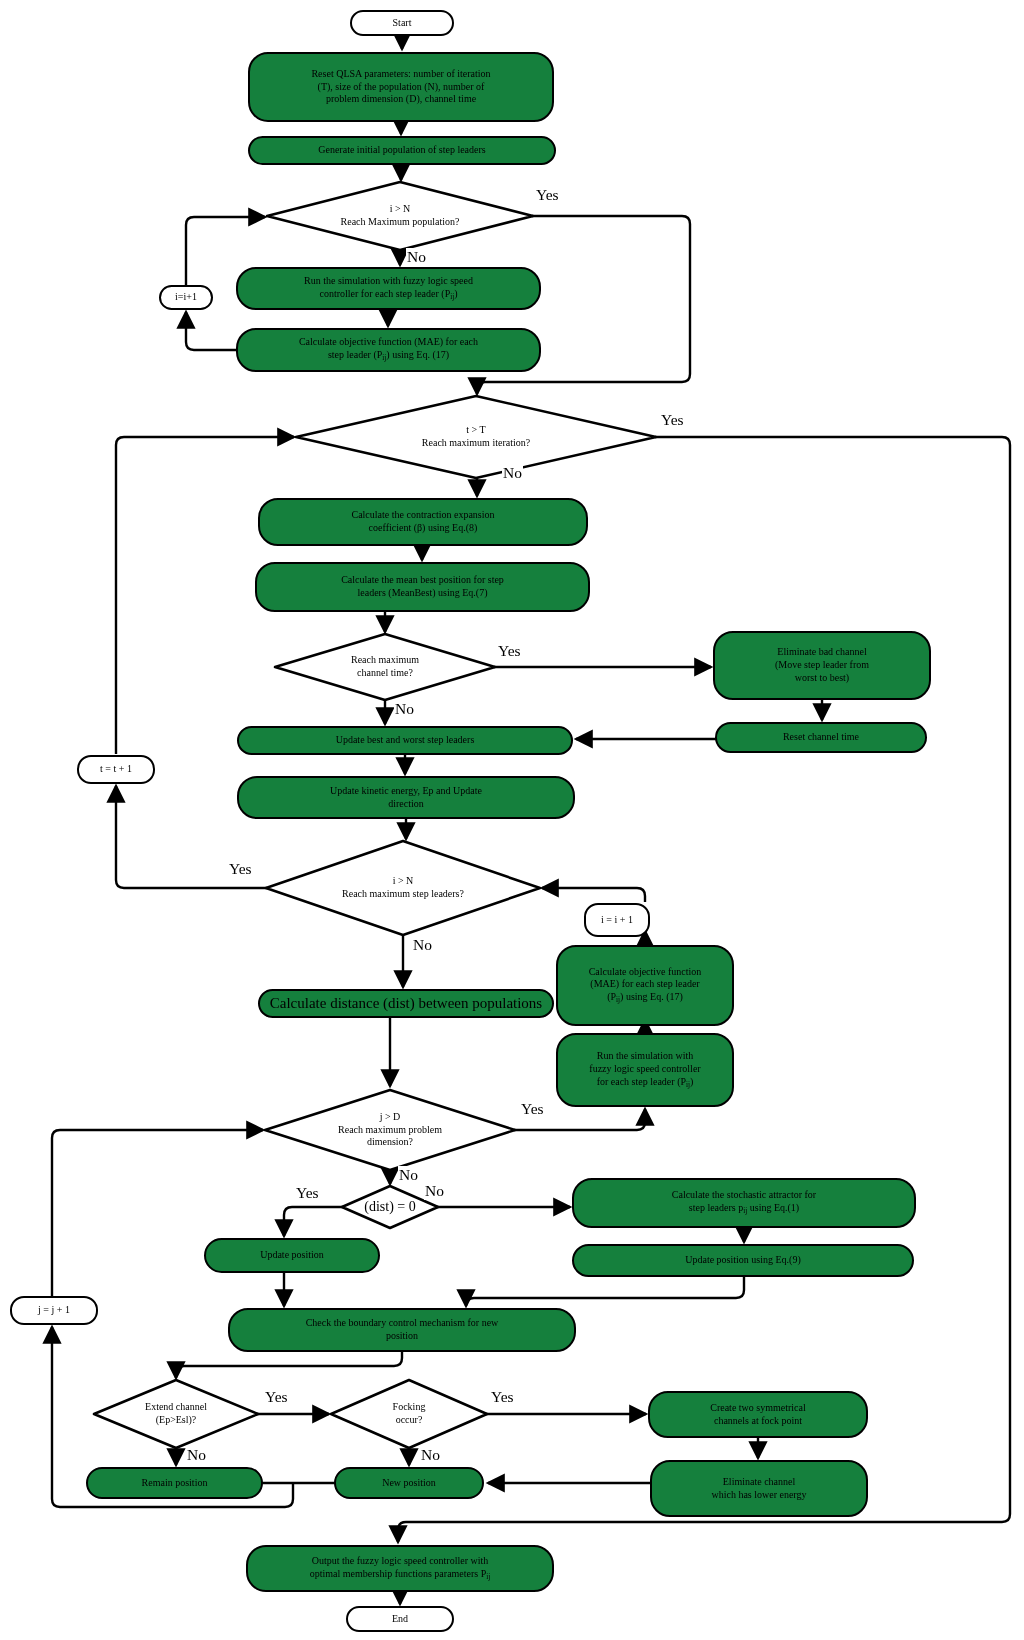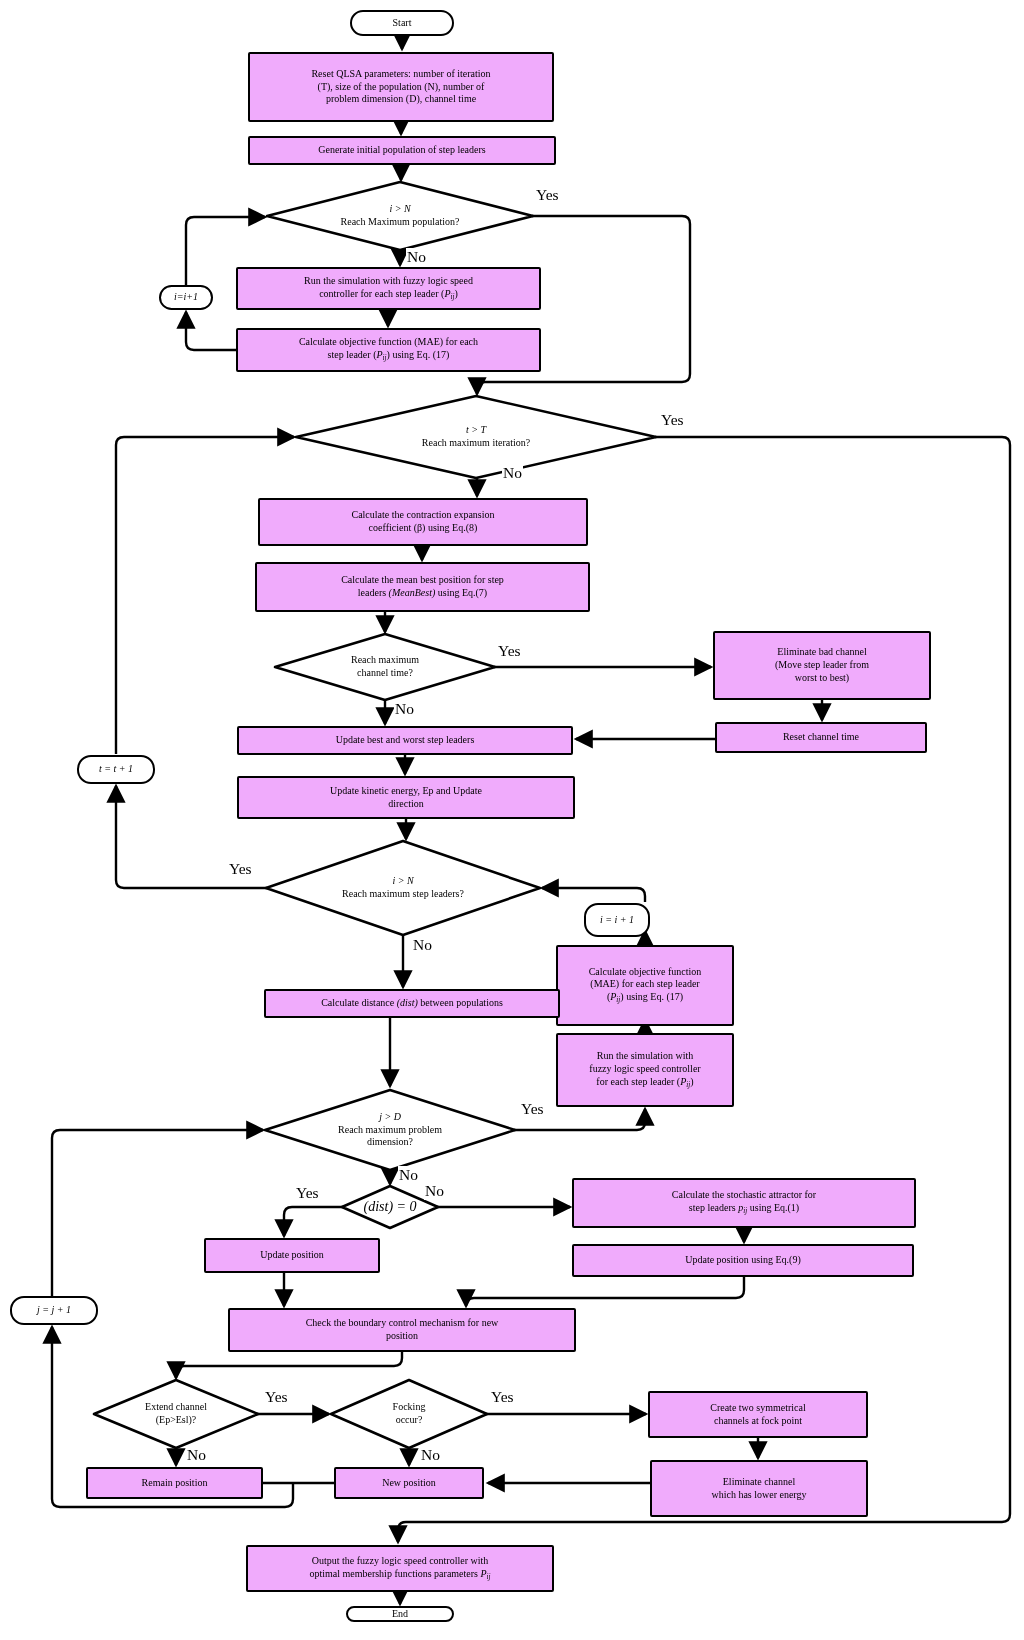--- a/index.html
+++ b/index.html
@@ -4,25 +4,25 @@
 <style>
   html,body{margin:0;padding:0;background:#fff;}
   #stage{position:relative;width:1024px;height:1640px;background:#fff;overflow:hidden;
          font-family:"Liberation Serif",serif;color:#000;}
   #wires{position:absolute;left:0;top:0;z-index:1;}
   .edge{fill:none;stroke:#000;stroke-width:2.4;stroke-linejoin:round;}
   .dshape{fill:#fff;stroke:#000;stroke-width:2.6;stroke-linejoin:round;}
   .node{position:absolute;box-sizing:border-box;display:flex;flex-direction:column;
         align-items:center;justify-content:center;text-align:center;
         font-size:10px;line-height:1.28;z-index:2;}
-  .rect{background:#f0abfc;border:2.6px solid #000;border-radius:2px;}
+  .rect{background:#15803d;border:2.6px solid #000;border-radius:20px;}
   .pill{background:#fff;border:2.5px solid #000;border-radius:14px;}
   .dtext{background:transparent;z-index:2;}
   .elabel{position:absolute;font-size:15.5px;z-index:3;background:#fff;padding:0 1px;}
-  .it{font-style:italic;}
+  .it{}
   .sub{font-size:0.72em;vertical-align:-0.28em;}
 </style>
 </head>
 <body>
 
 <div id="stage">
 
   <svg id="wires" width="1024" height="1640">
     <defs>
       <marker id="ah" markerWidth="9" markerHeight="9" refX="7" refY="4" orient="auto">
@@ -138,21 +138,21 @@
   <div class="node rect" style="left:556px;top:945px;width:178px;height:81px">
       <div><span>Calculate objective function</span></div>
       <div><span>(MAE) for each step leader</span></div>
       <div><span>(</span><span class="it">P</span><span class="it sub">ij</span><span>) using Eq. (17)</span></div>
     </div>
   <div class="node rect" style="left:556px;top:1033px;width:178px;height:74px">
       <div><span>Run the simulation with</span></div>
       <div><span>fuzzy logic speed controller</span></div>
       <div><span>for each step leader (</span><span class="it">P</span><span class="it sub">ij</span><span>)</span></div>
     </div>
-  <div class="node rect" style="left:264px;top:989px;width:296px;height:29px;font-size:10px">
+  <div class="node rect" style="left:258px;top:989px;width:296px;height:29px;font-size:15px">
       <div><span>Calculate distance </span><span class="it">(dist)</span><span> between populations</span></div>
     </div>
   <div class="node rect" style="left:204px;top:1238px;width:176px;height:35px">
       <div><span>Update position</span></div>
     </div>
   <div class="node rect" style="left:572px;top:1178px;width:344px;height:50px">
       <div><span>Calculate the stochastic attractor for</span></div>
       <div><span>step leaders </span><span class="it">p</span><span class="it sub">ij</span><span> using Eq.(1)</span></div>
     </div>
   <div class="node rect" style="left:572px;top:1244px;width:342px;height:33px">
@@ -176,21 +176,21 @@
       <div><span>channels at fock point</span></div>
     </div>
   <div class="node rect" style="left:650px;top:1460px;width:218px;height:57px">
       <div><span>Eliminate channel</span></div>
       <div><span>which has lower energy</span></div>
     </div>
   <div class="node rect" style="left:246px;top:1545px;width:308px;height:47px">
       <div><span>Output the fuzzy logic speed controller with</span></div>
       <div><span>optimal  membership functions parameters </span><span class="it">P</span><span class="it sub">ij</span></div>
     </div>
-  <div class="node pill" style="left:346px;top:1606px;width:108px;height:16px">
+  <div class="node pill" style="left:346px;top:1606px;width:108px;height:26px">
       <div><span>End</span></div>
     </div>
 
   <div class="node dtext" style="left:290px;top:189px;width:220px;height:54px">
       <div><span class="it">i &gt; N</span></div>
       <div><span>Reach Maximum population?</span></div>
     </div>
   <div class="node dtext" style="left:356px;top:410px;width:240px;height:54px">
       <div><span class="it">t &gt; T</span></div>
       <div><span>Reach maximum iteration?</span></div>

